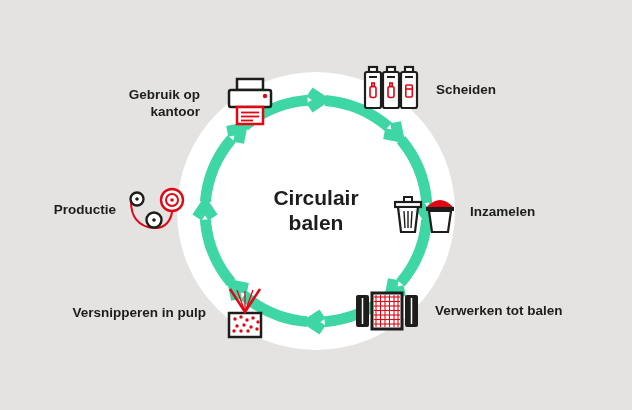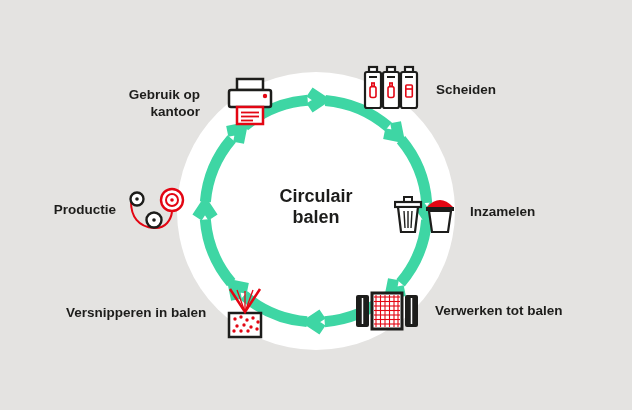--- a/index.html
+++ b/index.html
@@ -15,21 +15,21 @@
     left:177px;top:72px;width:278px;height:278px;
     border-radius:50%;
     background:#ffffff;
   }
   .ring{position:absolute;left:0;top:0;}
   .center-text{
     position:absolute;
     left:236px;top:186px;width:160px;
     text-align:center;
     font-weight:bold;
-    font-size:18px;
+    font-size:21px;
     line-height:1.18;
     color:#1d1d1b;
   }
   .stage{
     position:absolute;
     display:flex;
     align-items:center;
   }
   .stage .label{
     font-weight:bold;
@@ -148,21 +148,21 @@
         <line x1="18" y1="25" x2="17" y2="42"></line>
       </g>
       <path d="M33,21 Q46,7 59,21 Z" fill="#e30613"></path>
       <rect x="32" y="21" width="28" height="4" fill="#1d1d1b"></rect>
       <path d="M35,25 L38,46 L54,46 L57,25 Z" fill="#ffffff" stroke="#1d1d1b" stroke-width="2.2"></path>
     </svg>
     <div class="label nowrap">Inzamelen</div>
   </div>
 
   <div class="stage left gap12" style="left:66px;top:285px;">
-    <div class="label nowrap" style="width:140px;">Versnipperen in balen</div>
+    <div class="label nowrap" style="width:140px;">Versnipperen in pulp</div>
     <svg width="54" height="56" viewBox="0 0 54 56">
       <rect x="11" y="28" width="32" height="24" fill="#ffffff" stroke="#1d1d1b" stroke-width="2.5"></rect>
       <g stroke="#e30613" fill="none">
         <path d="M12,4 L27,27 L42,4" stroke-width="2.5"></path>
         <line x1="19" y1="5" x2="27" y2="27" stroke-width="1.3"></line>
         <line x1="27" y1="6" x2="27" y2="27" stroke-width="1.3"></line>
         <line x1="35" y1="5" x2="27" y2="27" stroke-width="1.3"></line>
       </g>
       <g fill="#e30613">
         <circle cx="17" cy="34" r="1.7"></circle>

